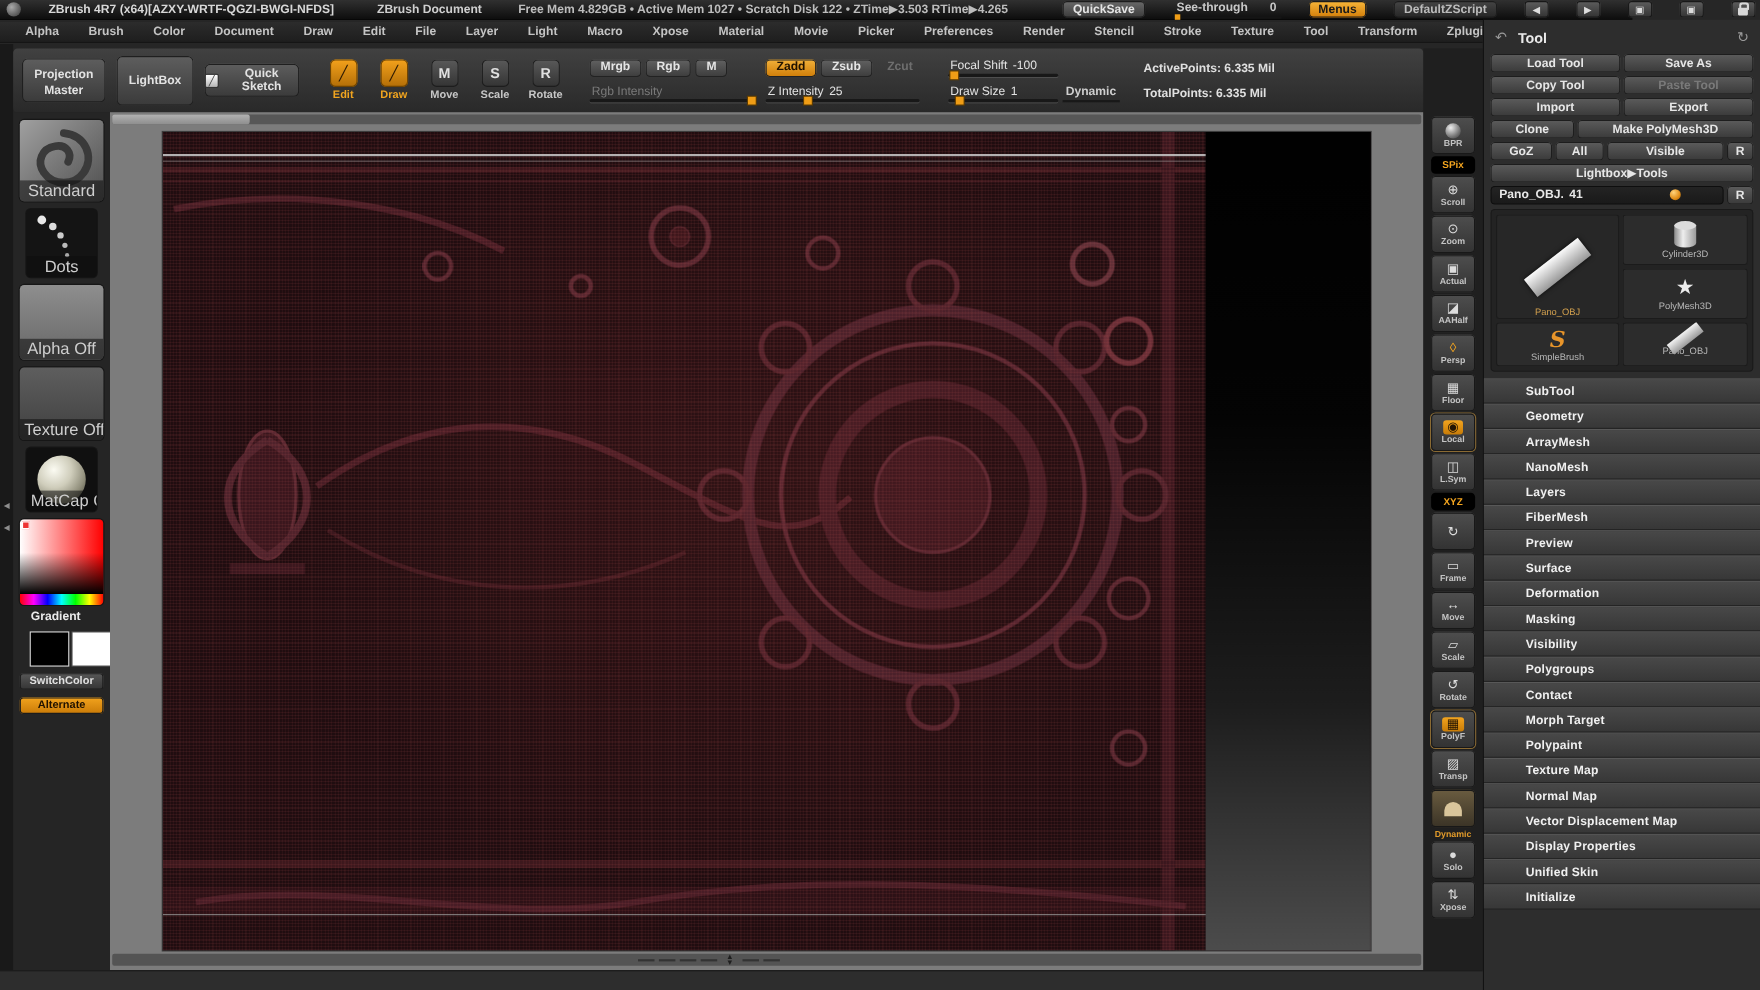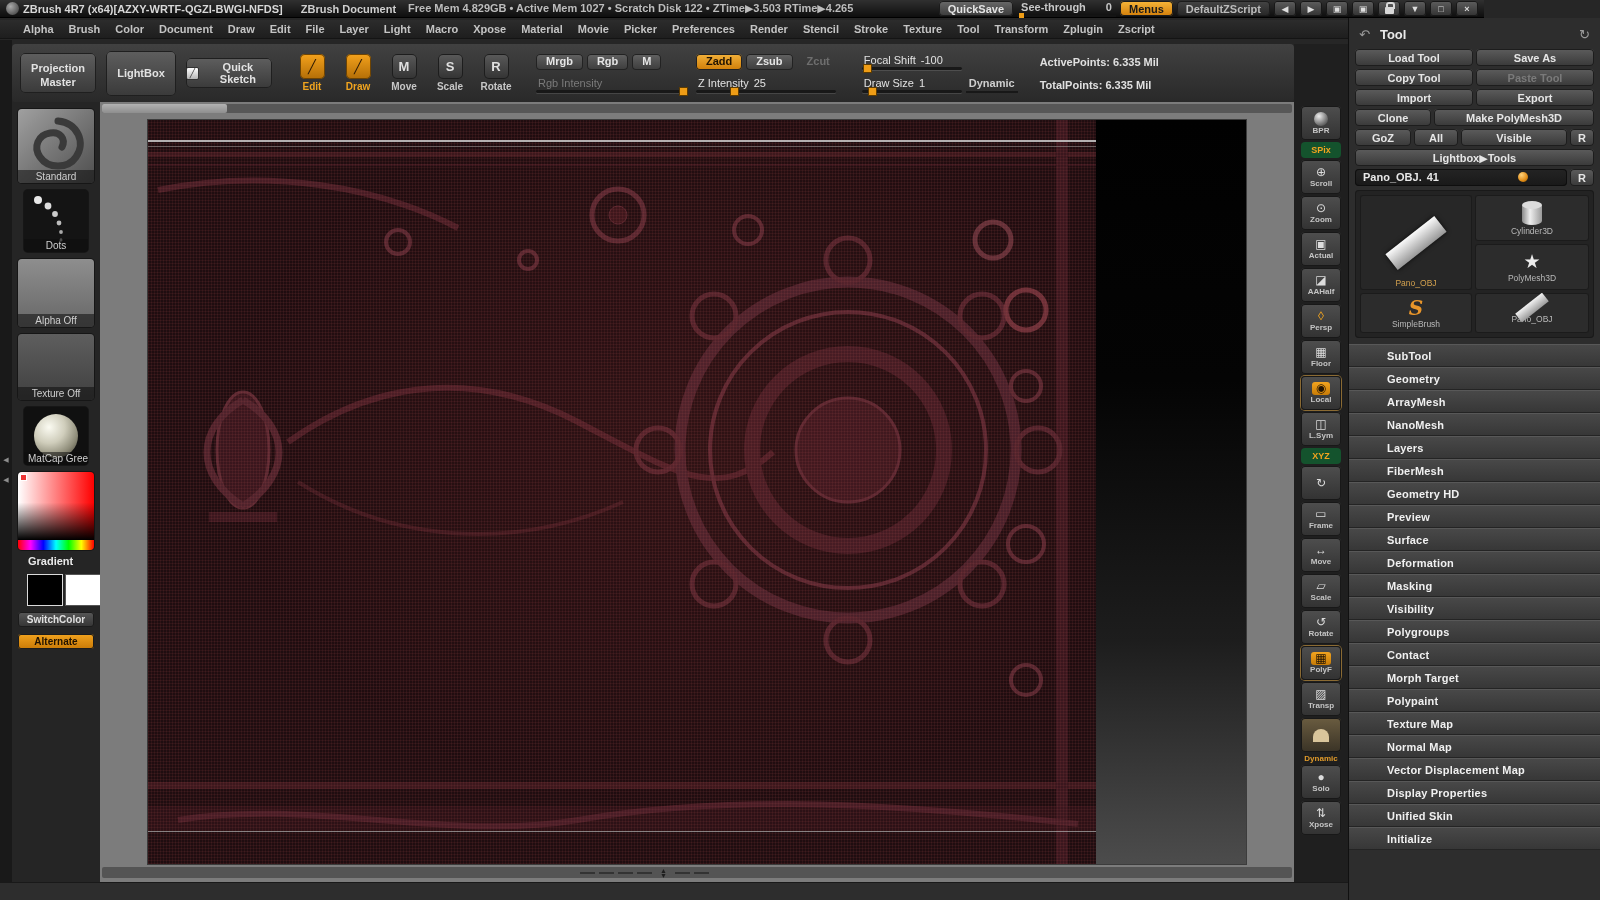--- a/index.html
+++ b/index.html
@@ -1,38 +1,38 @@
 <!DOCTYPE html>
 <html><head>
 <meta charset="utf-8">
 <style>
 *{margin:0;padding:0;box-sizing:border-box}
 html,body{width:1600px;height:900px;overflow:hidden}
 body{position:relative;background:#262626;font-family:"Liberation Sans","DejaVu Sans",sans-serif;font-size:11px;color:#c8c8c8}
 button{font:inherit;border:none;background:none;color:inherit;cursor:default}
 
 
-.titlebar{position:absolute;top:0;left:0;width:1484px;height:18px;display:flex;align-items:center;gap:4px;padding:0 6px;background:linear-gradient(#303030,#0e0e0e);border-bottom:1px solid #000;font-weight:bold;white-space:nowrap}
+.titlebar{position:absolute;top:0;left:0;width:1484px;height:18px;display:flex;align-items:center;gap:25px;padding:0 6px;background:linear-gradient(#303030,#0e0e0e);border-bottom:1px solid #000;font-weight:bold;white-space:nowrap}
 .logo{width:13px;height:13px;border-radius:50%;background:radial-gradient(circle at 35% 35%,#aaa,#333);flex:none}
 .title-app{color:#d8d8d8}
 .title-doc{color:#cfcfcf;margin-left:14px}
 .title-stats{color:#bdbdbd;margin-left:8px}
 .tb-spacer{flex:1}
 .pillbtn{background:linear-gradient(#6a6a6a,#3b3b3b);box-shadow:inset 0 0 0 1px #1c1c1c;border-radius:4px;padding:0 9px;line-height:14px;height:15px;color:#e4e4e4;font-weight:bold}
 .pillbtn.orange{background:linear-gradient(#f7b63a,#d27e0a);color:#1a1a1a}
 .pillbtn.dark{background:linear-gradient(#454545,#262626);color:#bbb}
 .see{display:flex;align-items:center;gap:20px;position:relative;padding:0 4px 4px 4px;font-weight:bold}
 .see .track{position:absolute;left:0;right:0;bottom:0;height:2px;background:#141414}
 .see .hdl{position:absolute;left:2px;bottom:-1px;width:5px;height:5px;background:#ef9d16}
 .winbtn{width:22px;height:15px;background:linear-gradient(#5e5e5e,#323232);box-shadow:inset 0 0 0 1px #181818;border-radius:3px;color:#ddd;font-size:9px;line-height:14px;text-align:center;flex:none}
 .lock{display:block;margin:3px auto 0;position:relative;width:9px;height:7px;background:#d8d8d8;border-radius:1px}
 .lock::before{content:"";position:absolute;top:-5px;left:1px;width:5px;height:5px;border:2px solid #d8d8d8;border-bottom:none;border-radius:3px 3px 0 0}
 
 
-.menubar{position:absolute;top:20px;left:0;width:1348px;height:19px;background:linear-gradient(#2c2c2c,#1e1e1e);display:flex;align-items:center;padding-left:16px;gap:1px;border-bottom:1px solid #141414}
+.menubar{position:absolute;top:20px;left:0;width:1348px;height:19px;background:linear-gradient(#2c2c2c,#1e1e1e);display:flex;align-items:center;padding-left:16px;gap:13px;border-bottom:1px solid #141414}
 .mi{padding:1px 7px;color:#c4c4c4;font-weight:bold}
 
 
 .edge{position:absolute;top:40px;left:0;width:12px;height:860px;background:#191919;display:flex;flex-direction:column;align-items:center;justify-content:center;gap:12px;color:#8d8d8d;font-size:7px}
 
 
 .topshelf{position:absolute;top:44px;left:12px;width:1282px;height:58px;background:linear-gradient(#414141,#292929);border-radius:4px;display:flex;align-items:center;gap:10px;padding:0 8px}
 .shelfbtn{background:linear-gradient(#5e5e5e,#3a3a3a);box-shadow:inset 0 0 0 1px #1f1f1f,inset 0 1px 0 rgba(255,255,255,.14);border-radius:5px;color:#e2e2e2;font-weight:bold;text-align:center}
 .pm{width:76px;height:40px;line-height:1.3;padding-top:4px}
 .lb{width:70px;height:45px}
@@ -54,21 +54,21 @@
 .zslider .hdl{position:absolute;bottom:-2px;width:7px;height:7px;background:#ef9d16;box-shadow:0 0 0 1px #5e3c02}
 .zslider.dim .lab{color:#7a7a7a}
 .w150{width:150px}.w140{width:140px}.w100{width:100px}
 .pts{font-weight:bold;color:#e0e0e0;line-height:16px}
 .g-gap{margin-left:12px}
 .dynlab{font-weight:bold;color:#cfcfcf;border-bottom:2px solid #181818;padding:0 3px 2px}
 
 
 .leftshelf{position:absolute;top:102px;left:12px;width:88px;height:798px;background:#252525}
 .tile{position:relative;margin:7px auto 0;border-radius:4px;overflow:hidden;box-shadow:0 0 0 1px #161616}
-.tile .cap{position:absolute;left:0;right:0;bottom:0;font-size:10px;color:#cecece;background:rgba(12,12,12,.55);text-align:center;padding:1px 4px;white-space:nowrap;overflow:hidden}
+.tile .cap{position:absolute;left:0;right:0;bottom:0;font-size:15px;color:#cecece;background:rgba(12,12,12,.55);text-align:center;padding:1px 4px;white-space:nowrap;overflow:hidden}
 .t-brush{width:76px;height:74px;background:linear-gradient(135deg,#a0a0a0,#4e4e4e)}
 .t-stroke{width:64px;height:62px;background:#141414}
 .t-alpha{width:76px;height:68px;background:linear-gradient(#8e8e8e,#676767)}
 .t-texture{width:76px;height:66px;background:linear-gradient(#5e5e5e,#404040)}
 .t-mat{width:64px;height:58px;background:#101010;display:flex;align-items:center;justify-content:center}
 .matball{width:44px;height:44px;border-radius:50%;background:radial-gradient(circle at 34% 30%,#fbfbf2,#cfcdbb 38%,#8f8d7a 68%,#474538 92%)}
 .t-picker{width:76px;height:78px}
 .sv{position:absolute;inset:0 0 10px 0;background:linear-gradient(to top,#000,rgba(0,0,0,0) 55%),linear-gradient(to right,#fff,#f00)}
 .hue{position:absolute;left:0;right:0;bottom:0;height:10px;background:linear-gradient(90deg,#f00,#f0f,#00f,#0ff,#0f0,#ff0,#f00)}
 .pickmark{position:absolute;left:2px;top:2px;width:7px;height:7px;background:#e33;border:1px solid #fff}
@@ -97,21 +97,21 @@
 .dash{width:15px;height:2px;background:#333}
 .arrows{display:flex;flex-direction:column;font-size:7px;line-height:5px;color:#1e1e1e;margin:0 4px}
 
 
 .rightshelf{position:absolute;top:44px;left:1294px;width:54px;height:838px;background:#1f1f1f;display:flex;flex-direction:column;align-items:center;gap:2px;padding-top:62px}
 .rsb{width:40px;height:34px;flex:none;background:linear-gradient(#4e4e4e,#323232);box-shadow:inset 0 0 0 1px #181818;border-radius:4px;display:flex;flex-direction:column;align-items:center;justify-content:center;gap:1px}
 .rsb .ic{font-size:12px;line-height:13px;color:#dcdcdc}
 .rsb .cap{font-size:8px;color:#c4c4c4;font-weight:bold;line-height:8px}
 .rsb.on .ic{background:linear-gradient(#f2a41f,#c87c07);color:#231402;border-radius:3px;padding:0 4px}
 .rsb.on{box-shadow:inset 0 0 0 1px #181818,0 0 0 1px #8a6a33}
-.rsb.short{height:16px;background:#14532d;box-shadow:none}
+.rsb.short{height:16px;background:#000000;box-shadow:none}
 .rsb.short .cap{font-size:9px;color:#f2a41f}
 .orangeic{color:#f2a41f !important}
 .ballsm{width:14px;height:14px;border-radius:50%;background:radial-gradient(circle at 35% 30%,#eee,#777 60%,#2e2e2e)}
 .ghostic{width:16px;height:13px;background:#d9c59b;border-radius:8px 8px 0 0}
 .ghostbtn{background:linear-gradient(#6a5c40,#3a3326)}
 .dyn{font-size:8px;color:#e09a2a;font-weight:bold;line-height:9px}
 
 
 .tray{position:absolute;top:18px;left:1348px;width:252px;height:882px;background:#2d2d2d;border-left:1px solid #101010;padding:4px 6px 0}
 .trayhead{display:flex;align-items:center;height:24px;gap:10px;padding:0 4px}
@@ -555,21 +555,20 @@
     </div>
   </div>
 
   <div class="secs">
     <div class="sec">SubTool</div>
     <div class="sec">Geometry</div>
     <div class="sec">ArrayMesh</div>
     <div class="sec">NanoMesh</div>
     <div class="sec">Layers</div>
     <div class="sec">FiberMesh</div>
-    <div class="sec">Geometry HD</div>
     <div class="sec">Preview</div>
     <div class="sec">Surface</div>
     <div class="sec">Deformation</div>
     <div class="sec">Masking</div>
     <div class="sec">Visibility</div>
     <div class="sec">Polygroups</div>
     <div class="sec">Contact</div>
     <div class="sec">Morph Target</div>
     <div class="sec">Polypaint</div>
     <div class="sec">Texture Map</div>

